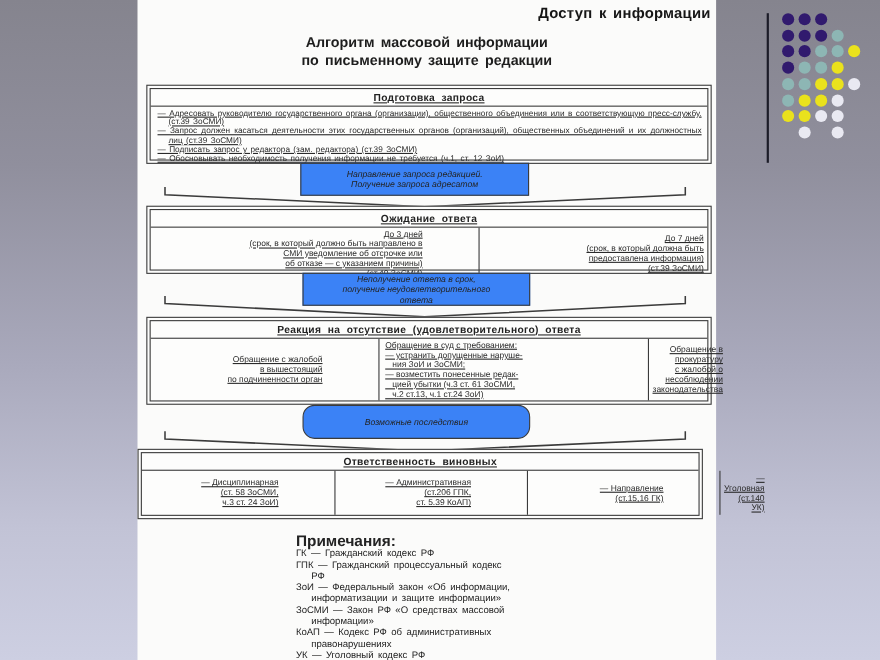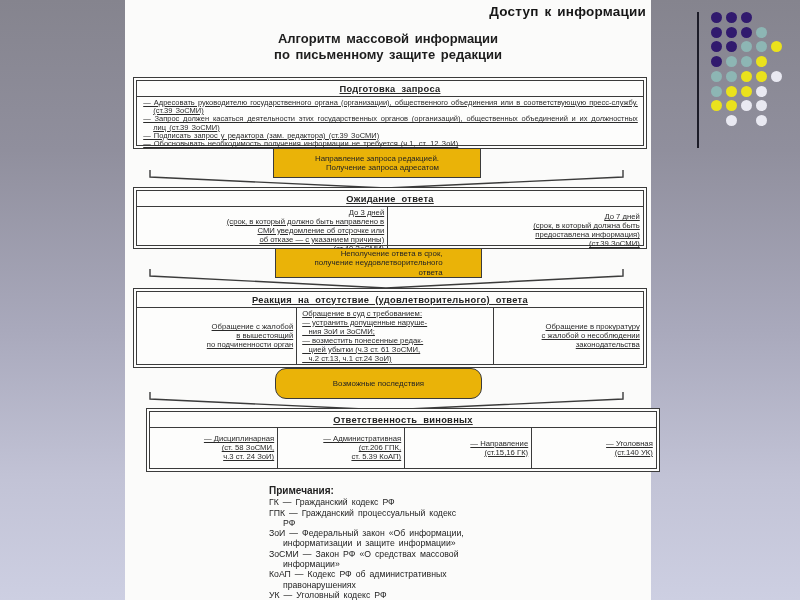--- a/index.html
+++ b/index.html
@@ -14,29 +14,29 @@
   .arrows{position:absolute;left:0;top:0;z-index:1;}
   .mainbox{position:absolute;background:#fdfdfc;border:1.4px solid #3b3b3b;z-index:2;}
   .inner{position:absolute;inset:2.2px;border:1.3px solid #3b3b3b;display:flex;flex-direction:column;text-decoration:underline;}
   .hdr{text-align:center;font-weight:bold;font-size:9.3px;padding:2.5px 0 2px;
        border-bottom:1.3px solid #3b3b3b;letter-spacing:.3px;word-spacing:3px;color:#222;}
   .items{flex:1;padding:2px 5px 1px 6px;font-size:7.5px;line-height:8.3px;}
   .item{padding-left:10px;text-indent:-10px;word-spacing:1px;text-align:justify;}
   .cols{flex:1;display:flex;align-items:stretch;}
   .col{display:flex;flex-direction:column;justify-content:center;text-align:right;
        font-size:7.7px;line-height:9px;padding:1px 3px;flex:1;}
-  .sep{border-left:1.3px solid #3b3b3b;}
+  .sep{border-left:1.3px solid #3b3b3b;margin-left:48px;}
   .pre{white-space:pre-line;}
   .left{text-align:left;padding:1px 5px;}
-  .connbox{position:absolute;background:#eab308;border:1.4px solid #3b3b3b;z-index:2;
-           display:flex;align-items:center;justify-content:center;text-align:right;
-           font-size:7.9px;line-height:9.3px;color:#242424;}
+  .connbox{position:absolute;background:#3b82f6;border:1.4px solid #3b3b3b;z-index:2;
+           display:flex;align-items:center;justify-content:center;text-align:center;
+           font-size:7.9px;line-height:9.3px;color:#242424;font-style:italic;}
   .notes{position:absolute;left:144px;top:486px;width:340px;font-size:8.7px;
          line-height:10.3px;color:#232323;word-spacing:1.6px;}
-  .notes-title{font-weight:bold;font-size:10px;margin-bottom:1px;}
+  .notes-title{font-weight:bold;font-size:14px;margin-bottom:1px;}
   .nl{}
   .ind{padding-left:14px;}
   .vline{position:absolute;left:697px;top:12px;width:2px;height:136px;}
   .dots{position:absolute;left:711px;top:12px;width:90px;height:132px;}
   .dot{position:absolute;width:11px;height:11px;border-radius:50%;}
 </style>
 </head>
 <body>
 
 <div class="page">
@@ -107,21 +107,21 @@
 &nbsp;&nbsp;&nbsp;ч.2 ст.13, ч.1 ст.24 ЗоИ)</div>
           <div class="col pre sep">Обращение в прокуратуру
 с жалобой о несоблюдении
 законодательства</div>
         </div>
       </div>
     </div>
 
     <div class="connbox pre" style="left:150px;top:368px;width:205px;height:29px;border-radius:11px;">Возможные последствия</div>
 
-    <div class="mainbox" style="left:21px;top:408px;width:512px;height:62px;">
+    <div class="mainbox" style="left:0;top:408px;width:512px;height:62px;">
       <div class="inner">
         <div class="hdr">Ответственность виновных</div>
         <div class="cols">
           <div class="col pre" style="flex:0 0 121px;">— Дисциплинарная
 (ст. 58 ЗоСМИ,
 ч.3 ст. 24 ЗоИ)</div>
           <div class="col pre sep" style="flex:0 0 120px;">— Административная
 (ст.206 ГПК,
 ст. 5.39 КоАП)</div>
           <div class="col pre sep" style="flex:0 0 120px;">— Направление

